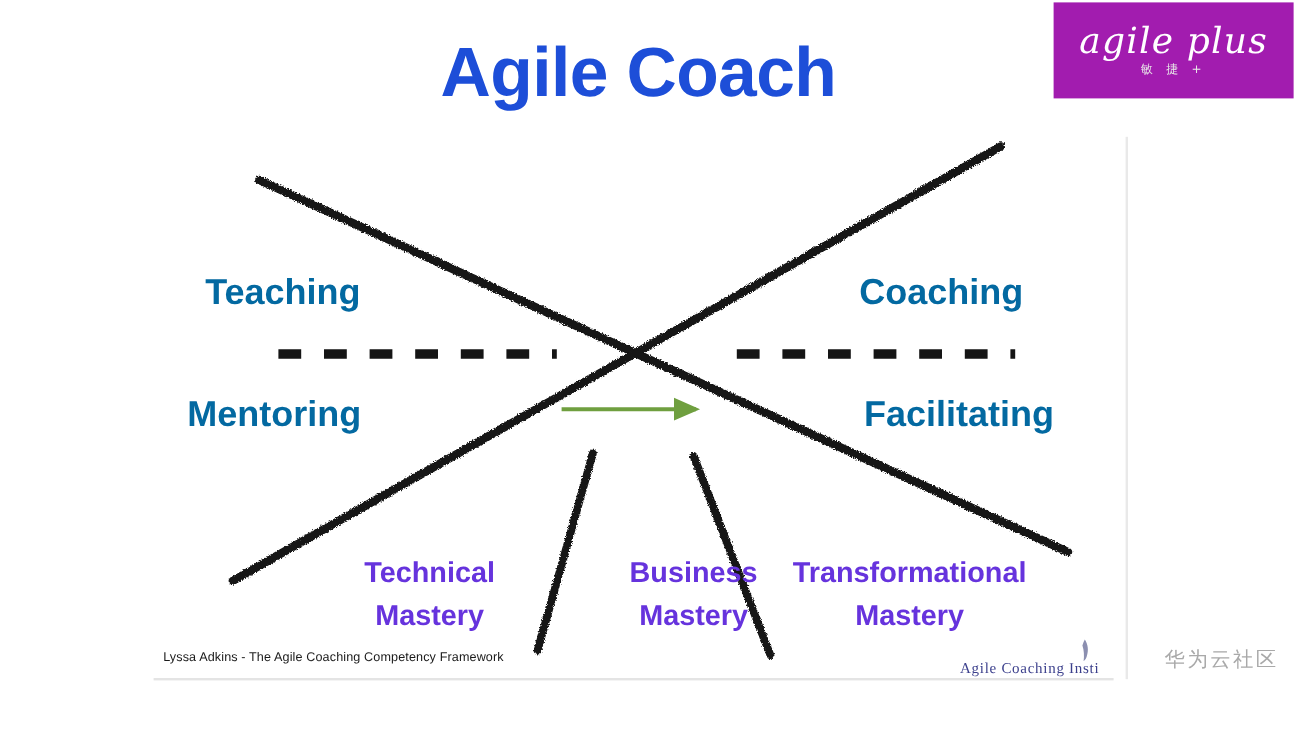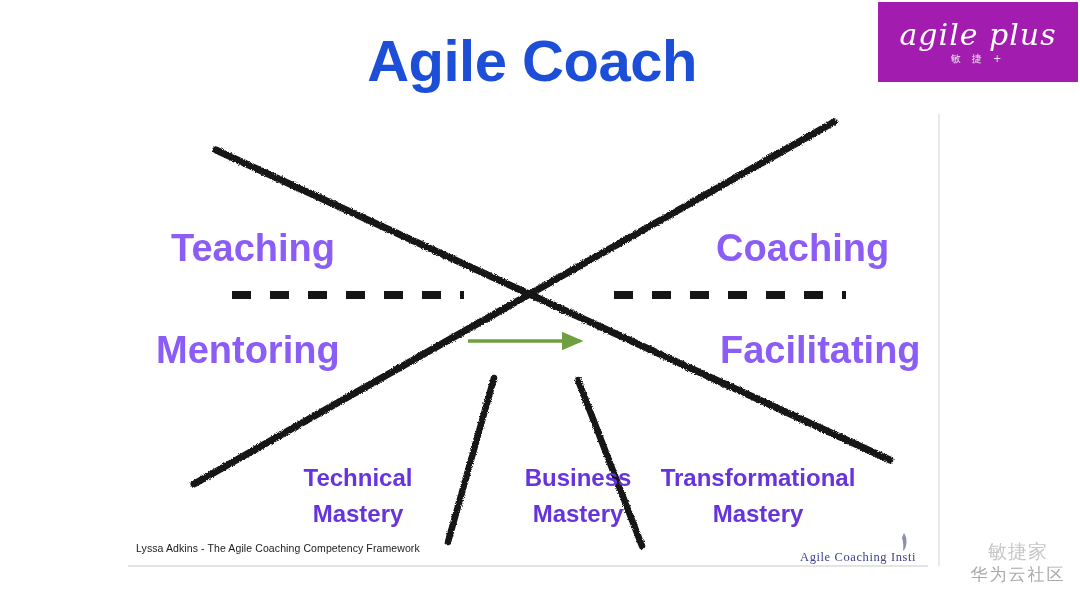--- a/index.html
+++ b/index.html
@@ -104,22 +104,22 @@
     white-space: nowrap;
   }
   .lbl-green {
     color: #8dc163;
     font-size: 30px;
     text-align: center;
     line-height: 1.28;
     white-space: normal;
   }
   .lbl-red {
-    color: #8b5cf6;
-    font-size: 38px;
+    color: #0369a1;
+    font-size: 30px;
   }
   .lbl-purple {
     color: #6633dd;
     font-size: 24px;
     text-align: center;
     line-height: 1.5;
     white-space: normal;
   }
 
   .practitioner { left: 298px; top: 37px; width: 220px; }
@@ -238,17 +238,16 @@
     <div class="aci-credit">
       <svg class="aci-mark" viewBox="0 0 12 22">
         <path d="M6,1 C8.6,5 9.4,10 7.6,15 C7.1,16.6 6.2,18 5,19 C5.6,15 5.4,10 4,6 C4.6,4 5.2,2.4 6,1 z" fill="#8c8fb0"></path>
       </svg>
       <div class="aci-text">Agile Coaching Insti</div>
     </div>
 
   </div>
 
   <div class="watermark">
-    <div class="watermark-top">敏捷家</div>
     <div class="watermark-bottom">华为云社区</div>
   </div>
 
 </div>
 
 </body></html>

